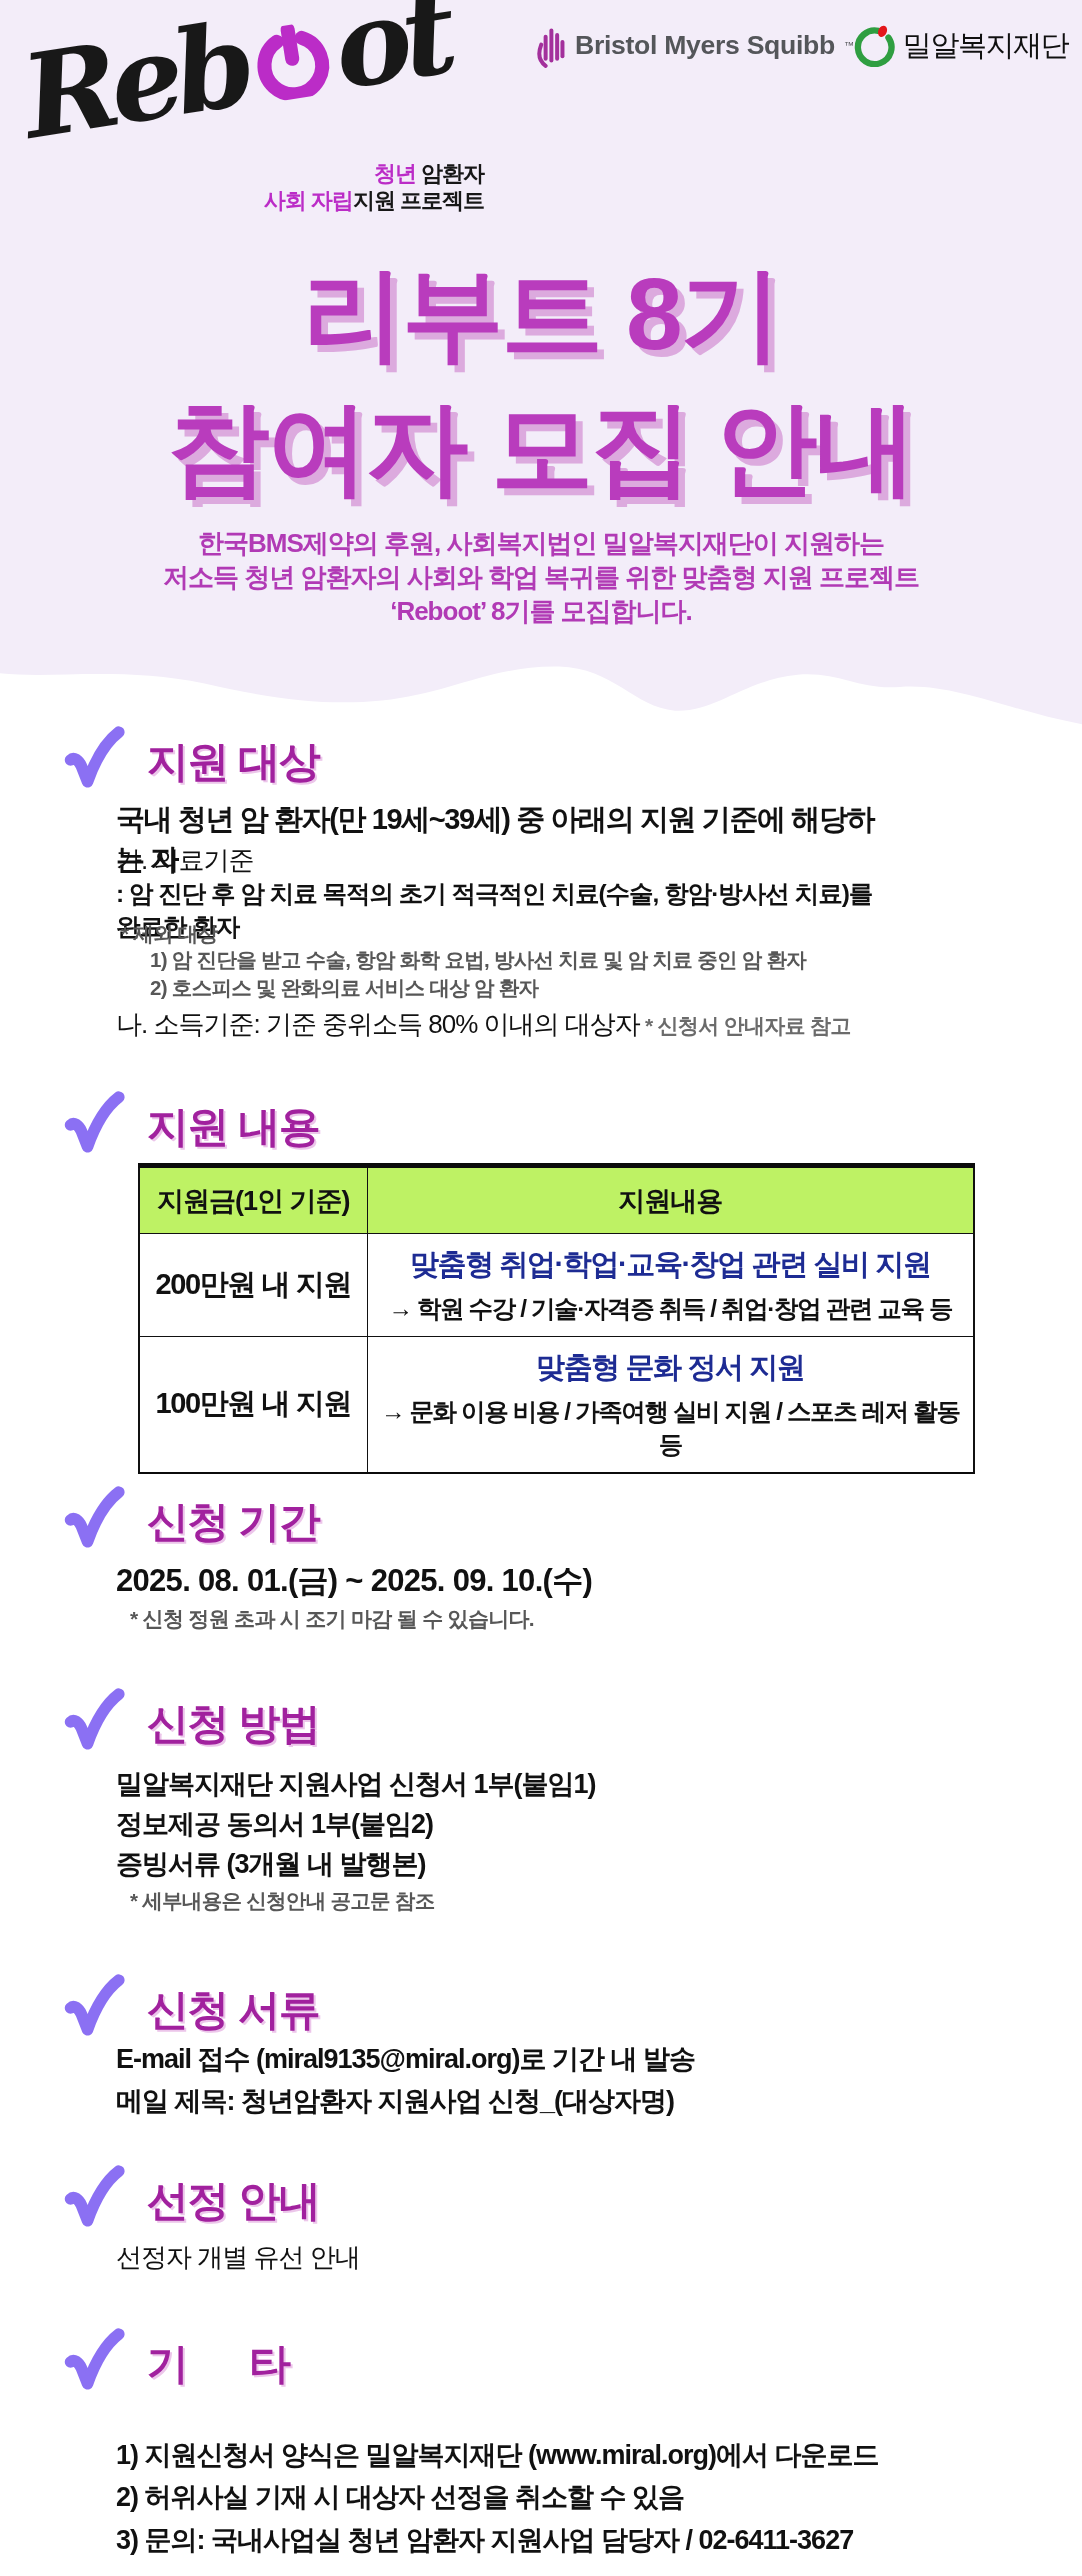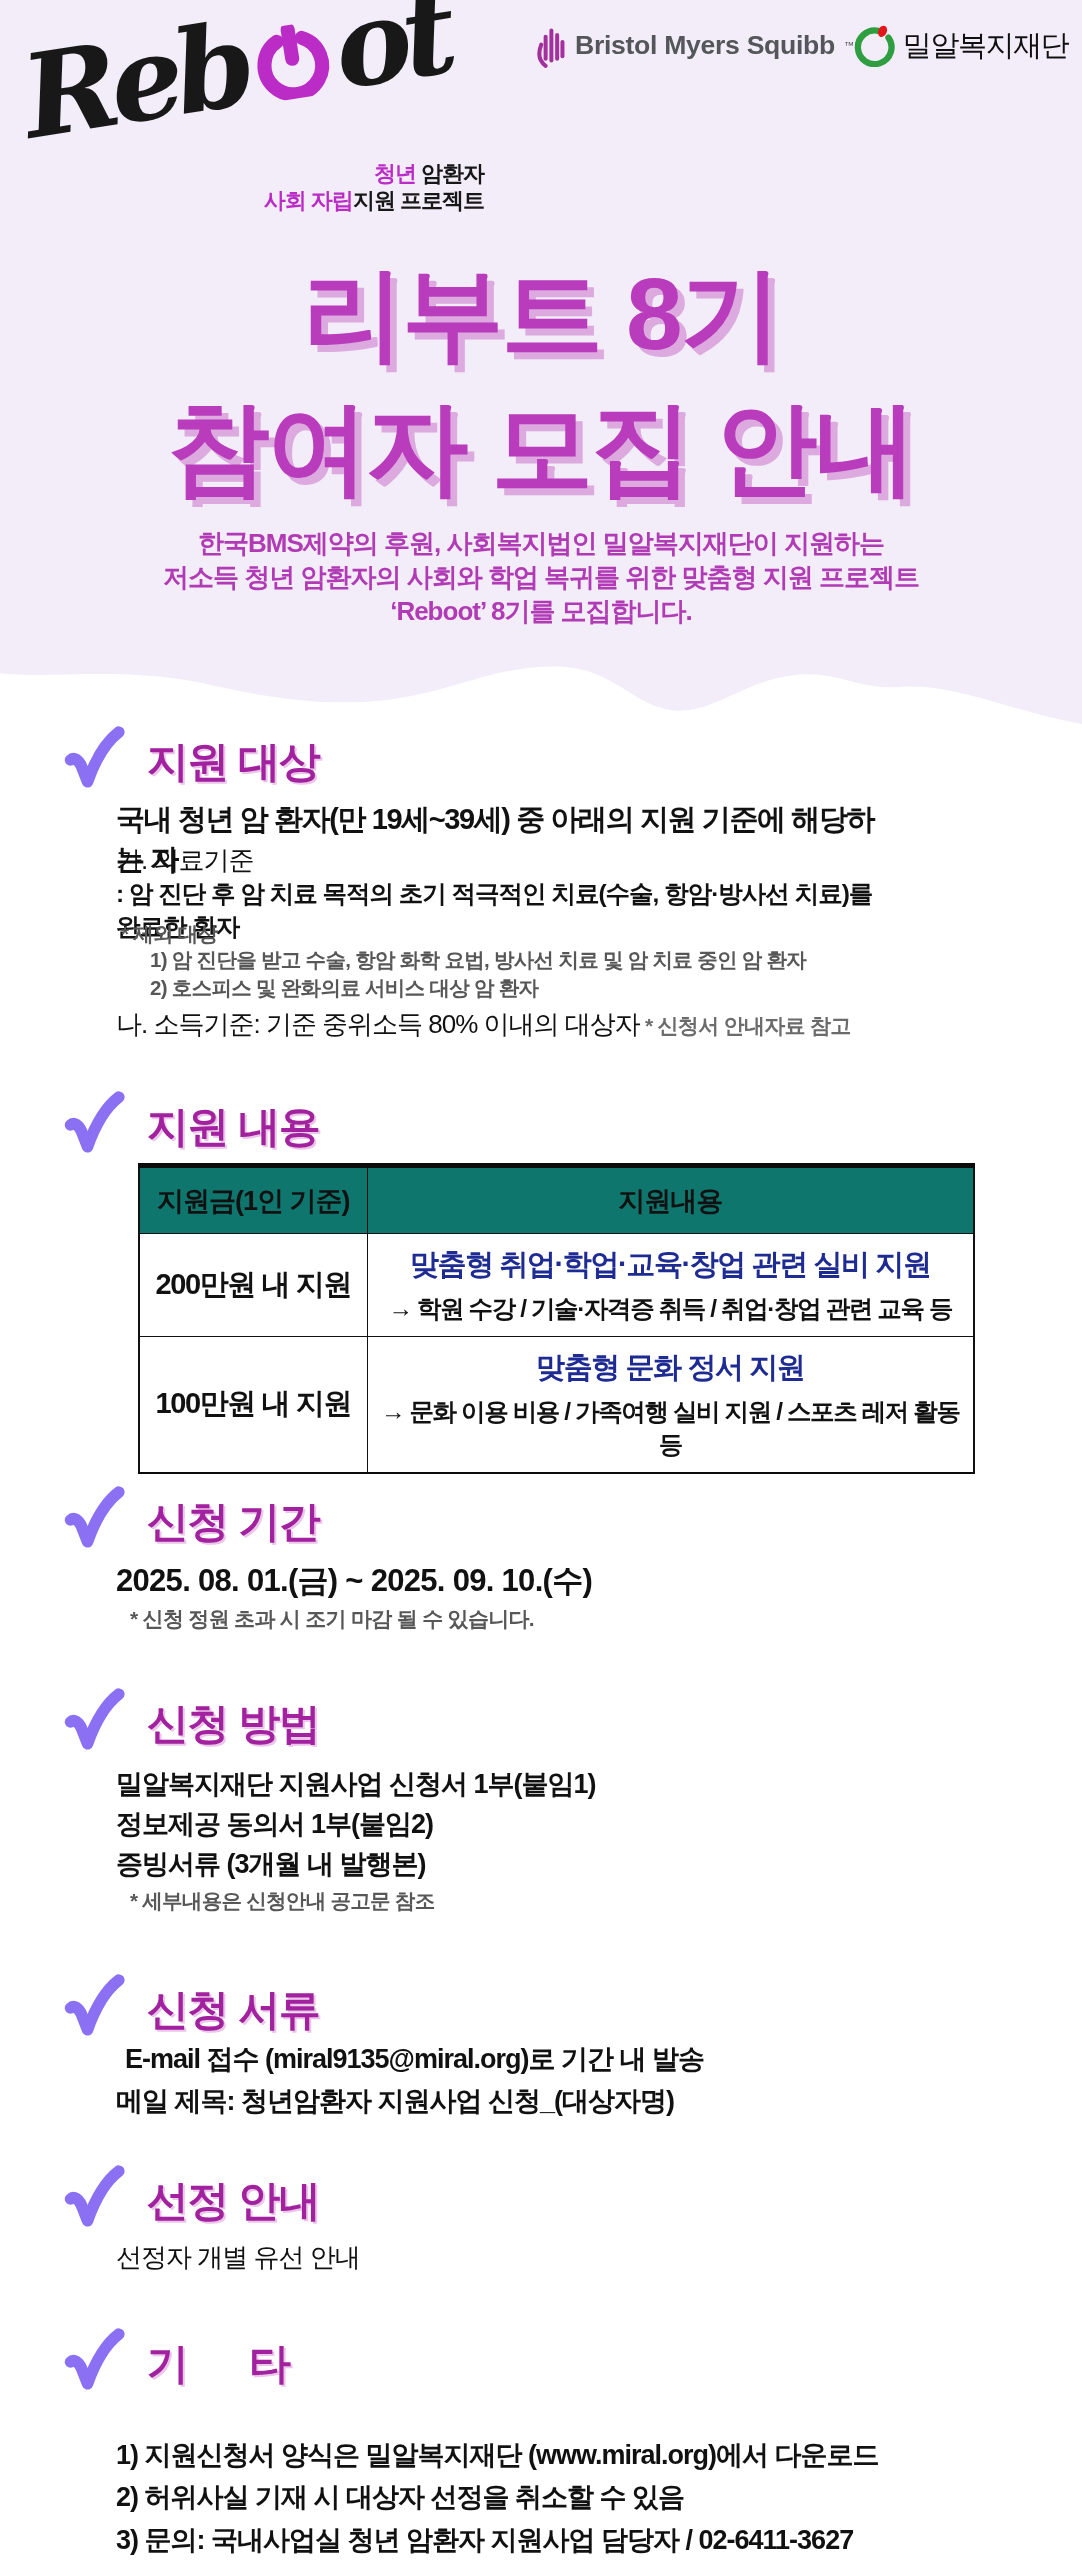--- a/index.html
+++ b/index.html
@@ -48,21 +48,21 @@
   .b46 { font-size:31px; font-weight:800; letter-spacing:-0.7px; }
   .b40 { font-size:27px; font-weight:800; letter-spacing:-1px; }
   .n30 { font-size:20.5px; font-weight:600; color:#575757; letter-spacing:-0.7px; }
   .n31 { font-size:21px; font-weight:600; color:#575757; letter-spacing:-0.7px; }
   .inline-note { font-size:21px; font-weight:600; color:#6b6b6b; letter-spacing:-0.7px; }
 
   
   .stable { position:absolute; left:138px; top:72px; width:837px; border-collapse:collapse;
             border:2px solid #111; border-top:5.5px solid #0b0b0b; border-bottom:2.7px solid #0b0b0b; }
   .stable th, .stable td { border:1.7px solid #111; }
-  .stable th { background:#0f766e; height:68px; font-size:27px; font-weight:800; color:#111;
+  .stable th { background:#bef264; height:68px; font-size:27px; font-weight:800; color:#111;
                letter-spacing:-1px; }
   .col-amount { width:228px; }
   .cell-amount { text-align:center; font-size:29px; font-weight:800; color:#111; letter-spacing:-1.4px; }
   .cell-detail { text-align:center; padding:11px 5.5px; }
   .detail-title { font-size:29px; font-weight:800; color:#1d2b93; letter-spacing:-1.4px; }
   .detail-desc { font-size:24.5px; font-weight:800; color:#111; margin-top:6.8px; letter-spacing:-1.4px; }
   .row-h1 { height:100px; } .row-h2 { height:103px; }
 </style>
 </head>
 <body>
@@ -191,21 +191,21 @@
     <div class="line n30" style="left:130px; top:199px;">* 세부내용은 신청안내 공고문 참조</div>
   </div>
 
   <div class="sec" style="top:1974px; height:191px;">
     <div class="sec-head">
       <svg class="check" viewBox="0 0 100 100" aria-hidden="true">
         <path d="M14,50 C19,45 26,50 30,59 L39,82 C51,48 68,22 85,9" fill="none" stroke="#8b70f3" stroke-width="17" stroke-linecap="round" stroke-linejoin="round"></path>
       </svg>
       <h2 class="sec-title">신청 서류</h2>
     </div>
-    <div class="line b40" style="left:116px; top:67px;margin-left:9px;">E-mail 접수 (miral9135@miral.org)로 기간 내 발송</div>
+    <div class="line b40" style="left:116px; top:67px;">E-mail 접수 (miral9135@miral.org)로 기간 내 발송</div>
     <div class="line b40" style="left:116px; top:109px;">메일 제목: 청년암환자 지원사업 신청_(대상자명)</div>
   </div>
 
   <div class="sec" style="top:2165px; height:164px;">
     <div class="sec-head">
       <svg class="check" viewBox="0 0 100 100" aria-hidden="true">
         <path d="M14,50 C19,45 26,50 30,59 L39,82 C51,48 68,22 85,9" fill="none" stroke="#8b70f3" stroke-width="17" stroke-linecap="round" stroke-linejoin="round"></path>
       </svg>
       <h2 class="sec-title">선정 안내</h2>
     </div>

